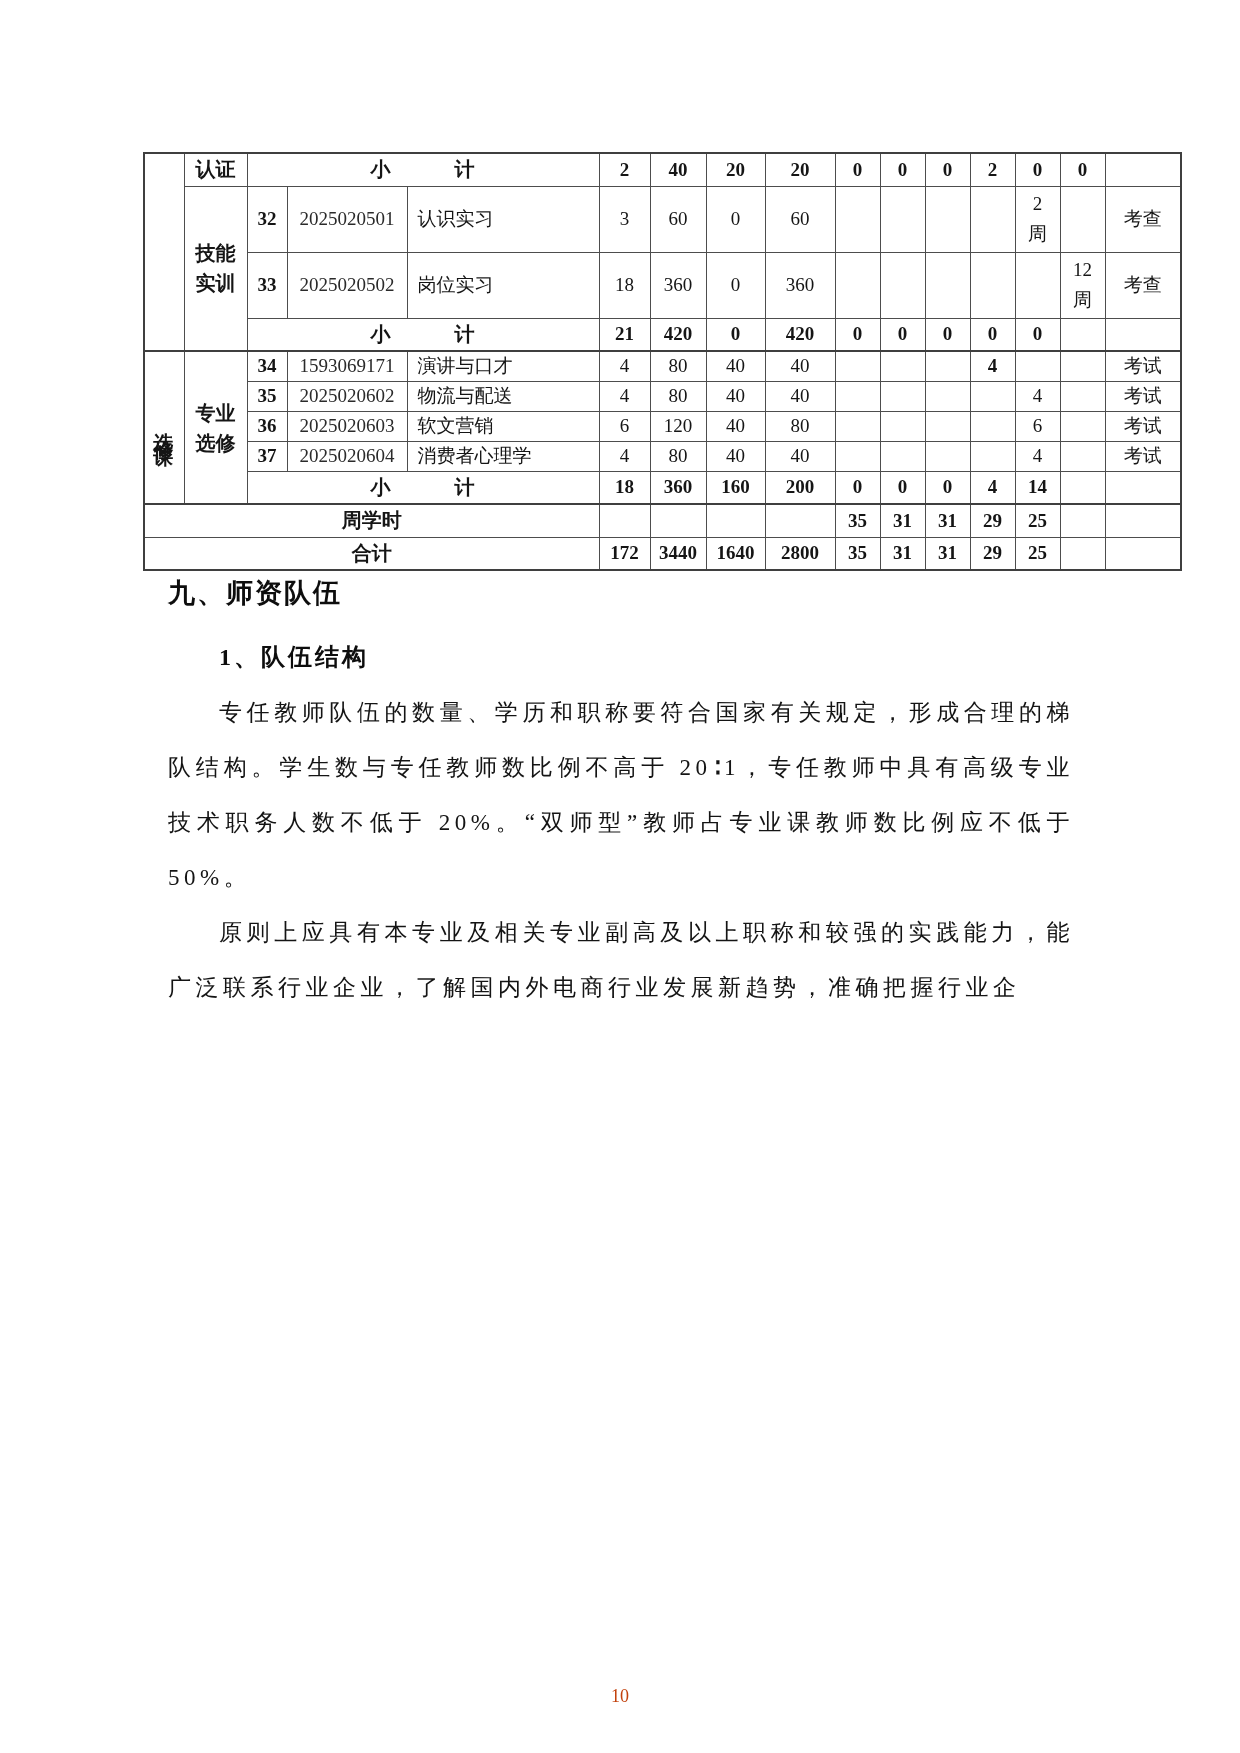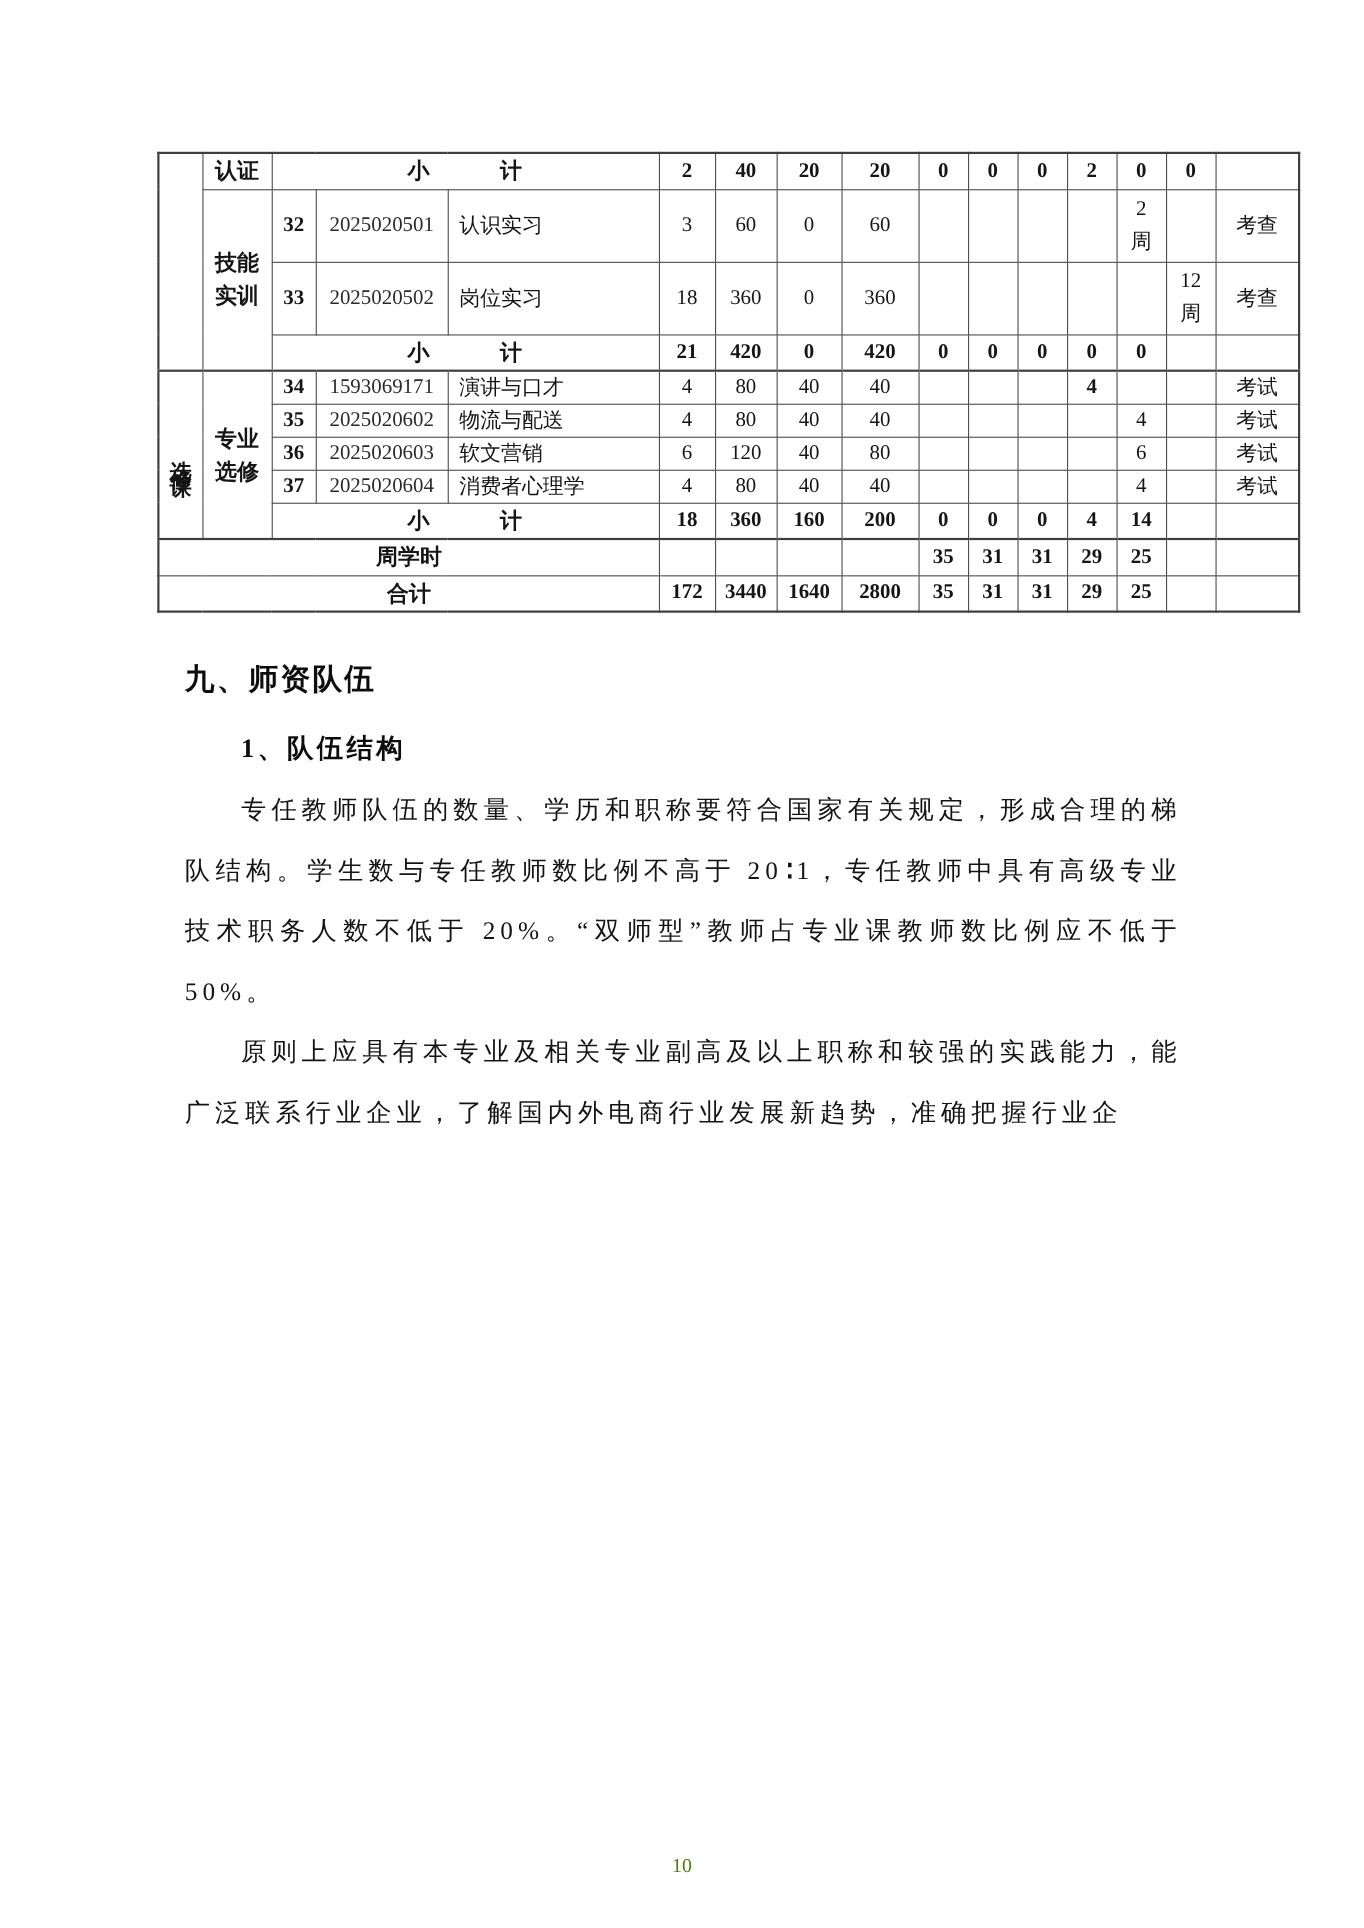--- a/index.html
+++ b/index.html
@@ -4,21 +4,21 @@
 <style>
   html,body { margin:0; padding:0; background:#888; }
   .page {
     position:relative; width:1240px; height:1753px; margin:0 auto;
     background:#ffffff; overflow:hidden; color:#111;
     font-family:"Liberation Serif","DejaVu Serif",serif;
   }
 
   
   table.tbl {
-    position:absolute; left:143px; top:138px; width:1037px;
+    position:absolute; left:143px; top:152px; width:1037px;
     border-collapse:collapse; table-layout:fixed;
     border:2px solid #3f3f3f;
   }
   .tbl td {
     border:1px solid #4d4d4d;
     text-align:center; vertical-align:middle;
     font-size:19px; color:#151515;
     padding:0 2px; overflow:hidden;
   }
   tr.thick td { border-top:2px solid #3f3f3f; }
@@ -28,37 +28,37 @@
   td.name { text-align:left; padding-left:10px; font-size:19px; }
   td.code { font-size:19px; color:#2a2a2a; }
   td.pre  { white-space:pre-line; line-height:30px; }
   .vert {
     writing-mode:vertical-rl; text-orientation:upright;
     margin:0 auto; letter-spacing:7px;
     font-family:"Liberation Sans","DejaVu Sans",sans-serif; font-weight:bold; font-size:20px;
   }
 
   
-  .content { position:absolute; left:168px; top:594px; width:906px; }
+  .content { position:absolute; left:168px; top:570px; width:906px; }
   .sec-title {
     font-family:"Liberation Sans","DejaVu Sans",sans-serif;
     font-weight:bold; font-size:27px; letter-spacing:2px;
     margin:0 0 14px 0; line-height:46px; color:#0d0d0d;
   }
   .para {
     font-size:23px; letter-spacing:4.5px; line-height:55px;
     text-align:justify; text-indent:51px; margin:0; color:#141414;
   }
   .sub-title {
     font-weight:bold; font-size:24px; letter-spacing:3px;
     line-height:55px; margin:0; padding-left:51px; color:#0d0d0d;
   }
   .pageno {
     position:absolute; left:0; right:0; top:1686px;
-    text-align:center; font-size:18px; color:#4d7c0f;
+    text-align:center; font-size:18px; color:#c2410c;
   }
 </style>
 </head>
 <body>
 
 <div class="page">
 
   <table class="tbl">
     <colgroup>
       <col style="width:40px">

